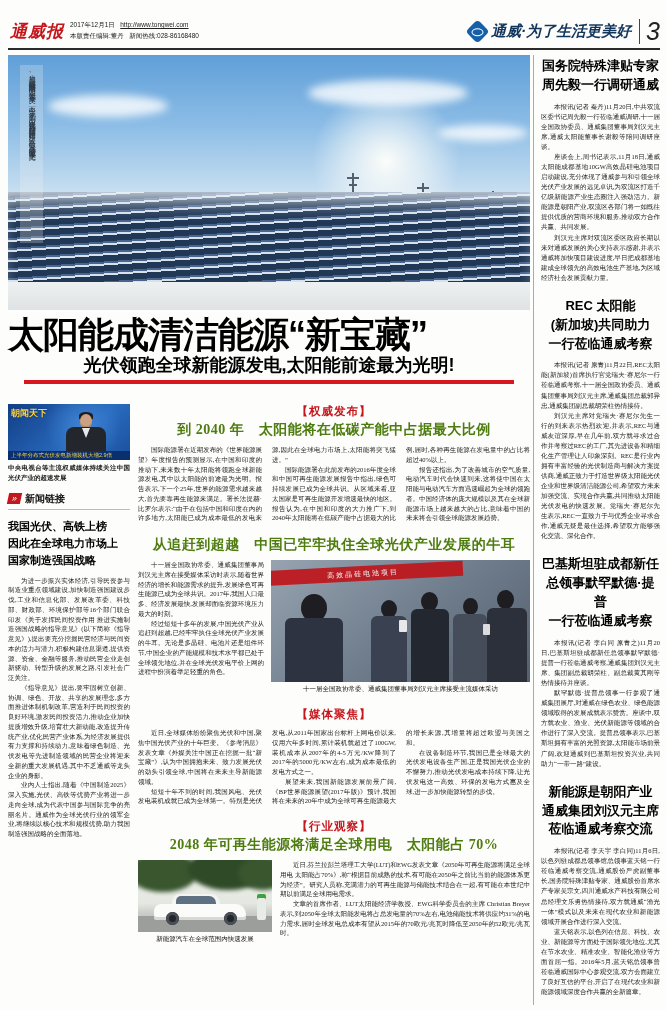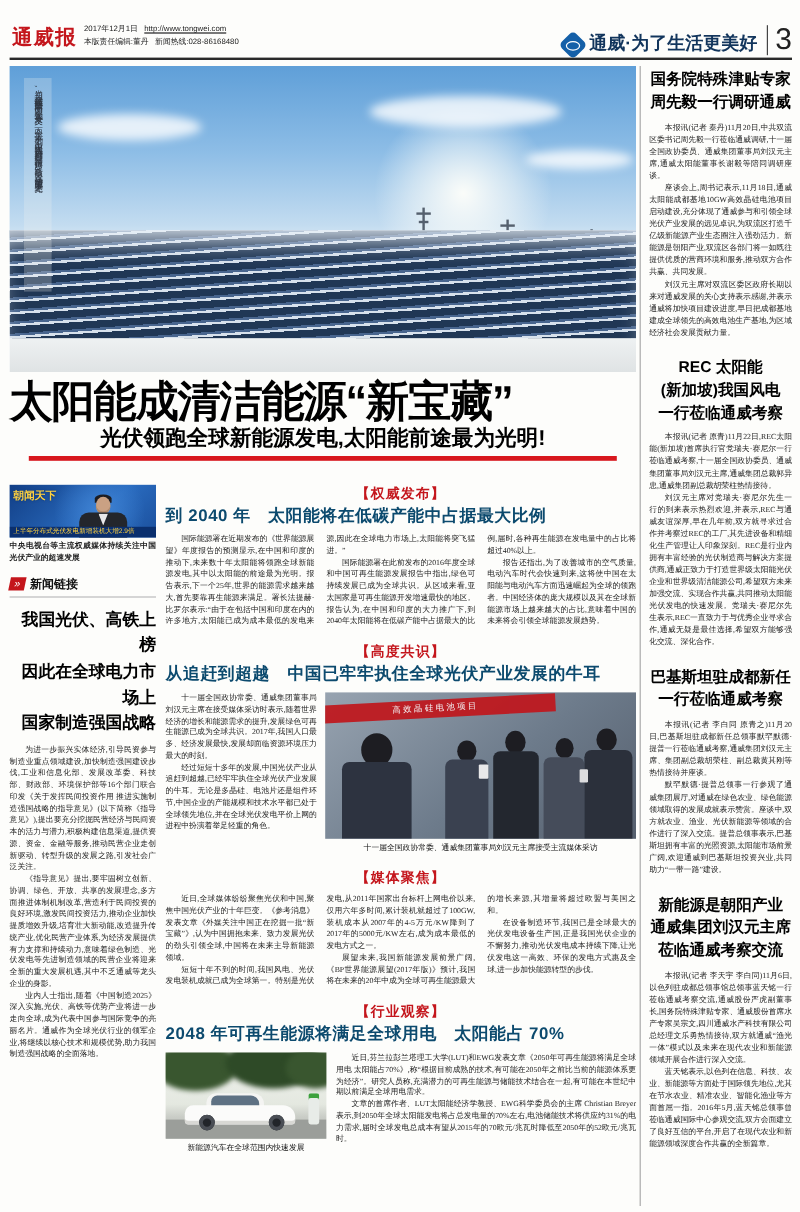--- a/index.html
+++ b/index.html
@@ -1,25 +1,25 @@
 <!DOCTYPE html>
 <html><head>
 <meta charset="utf-8">
 <style>
   html,body{margin:0;padding:0;background:#e9e8e4;}
   .page{position:relative;width:667px;height:1010px;background:#fdfdfb;overflow:hidden;
         font-family:"Liberation Serif",serif;color:#1a1a1a;margin:0 auto;}
   
   .header{position:absolute;left:8px;top:16px;width:652px;height:32px;border-bottom:2px solid #2a2a2a;}
   .masthead{position:absolute;left:2px;top:4px;font-family:"Liberation Serif",serif;
-            font-weight:bold;font-size:17px;color:#c4161c;letter-spacing:1px;}
+            font-style:italic;font-weight:bold;font-size:17px;color:#c4161c;letter-spacing:1px;}
   .head-info{position:absolute;left:62px;top:3px;font-size:6.5px;line-height:1.7;color:#222;
              font-family:"Liberation Sans",sans-serif;}
   .head-info .url{text-decoration:underline;}
-  .head-right{position:absolute;right:0;top:0;height:30px;display:flex;align-items:flex-end;gap:5px;}
+  .head-right{position:absolute;right:0;top:0;height:30px;display:flex;align-items:center;gap:5px;font-style:italic;}
   .tw-logo{width:17px;height:17px;background:#1560a8;border-radius:4px;transform:rotate(45deg);
            display:flex;align-items:center;justify-content:center;}
   .tw-logo i{display:block;width:10px;height:6px;border:1.5px solid #fff;border-radius:50%;
              transform:rotate(-45deg);}
   .slogan{font-family:"Liberation Sans",sans-serif;font-weight:bold;font-size:15px;color:#12355c;}
   .pageno{font-family:"Liberation Sans",sans-serif;font-size:25px;color:#222;
           border-left:1.5px solid #444;padding-left:6px;margin-left:3px;line-height:1;}
   
   .hero{position:absolute;left:8px;top:55px;width:522px;height:255px;overflow:hidden;
         background:linear-gradient(180deg,#5f9fd8 0%,#8dbde6 28%,#c3dcf0 52%,#e9f2f9 62%,#f2f6f9 66%);}
@@ -43,51 +43,51 @@
         background:rgba(245,245,240,.25);padding:4px;}
   
   .headline{position:absolute;left:8px;top:311px;width:522px;text-align:left;
             font-family:"Liberation Sans",sans-serif;font-weight:900;font-size:36px;
             letter-spacing:-1px;color:#000;white-space:nowrap;}
   .subhead{position:absolute;left:8px;top:353px;width:522px;text-align:center;
            font-family:"Liberation Sans",sans-serif;font-weight:bold;font-size:18px;color:#000;}
   .redrule{position:absolute;left:24px;top:380px;width:490px;height:3.5px;background:#d8181e;}
   
   .rail{position:absolute;left:8px;top:404px;width:122px;}
-  .tv{position:relative;width:122px;height:44px;overflow:hidden;
+  .tv{position:relative;width:122px;height:56px;overflow:hidden;
       background:linear-gradient(135deg,#123f86,#2a6cc0 60%,#1b4f9c);}
   .tv .map{position:absolute;left:30px;top:-8px;width:90px;height:60px;border-radius:50%;
            background:radial-gradient(circle,#3f83d4 0%,rgba(63,131,212,0) 70%);}
   .tv .logo{position:absolute;left:3px;top:3px;font-family:"Liberation Sans",sans-serif;
             font-weight:bold;font-size:9px;color:#ffd23f;text-shadow:0 0 2px #0a2f6e;}
   .tv .head{position:absolute;left:72px;top:10px;width:12px;height:14px;border-radius:50% 50% 45% 45%;
             background:#caa183;box-shadow:inset 0 -2px 0 #b08a6c;}
   .tv .hair{position:absolute;left:71px;top:8px;width:14px;height:7px;border-radius:50% 50% 0 0;background:#1d1d22;}
   .tv .body{position:absolute;left:58px;top:23px;width:40px;height:28px;border-radius:8px 8px 0 0;background:#23262c;}
   .tv .shirt{position:absolute;left:74px;top:24px;width:8px;height:10px;background:#e8e8ea;
              clip-path:polygon(0 0,100% 0,50% 100%);}
   .tv .banner{position:absolute;left:0;bottom:0;width:100%;height:9px;background:#0a2f6e;
               color:#ffd23f;font-size:5.5px;line-height:9px;padding-left:3px;white-space:nowrap;
               font-family:"Liberation Sans",sans-serif;}
   .tv-caption{margin-top:3px;font-size:6.5px;line-height:1.5;color:#222;text-align:justify;
               font-family:"Liberation Sans",sans-serif;font-weight:bold;}
   .links-head{margin-top:9px;display:flex;align-items:center;gap:4px;border-bottom:1px solid #bbb;padding-bottom:3px;}
   .links-icon{width:13px;height:11px;background:#c4161c;color:#fff;font-size:9px;line-height:11px;
               text-align:center;font-family:"Liberation Sans",sans-serif;transform:skewX(-12deg);}
   .links-label{font-family:"Liberation Sans",sans-serif;font-weight:bold;font-size:10px;color:#111;text-align:center;}
-  .rail-title{margin-top:8px;text-align:right;font-family:"Liberation Sans",sans-serif;
-              font-weight:bold;font-size:14px;line-height:1.55;color:#000;}
+  .rail-title{margin-top:8px;text-align:left;font-family:"Liberation Sans",sans-serif;
+              font-weight:bold;font-size:11px;line-height:1.55;color:#000;}
   .rail-body{margin-top:7px;font-size:6.5px;line-height:1.5;text-align:justify;color:#222;}
   p{margin:0;text-indent:2em;}
   
   .main-col{position:absolute;left:138px;top:404px;width:392px;}
   .sec-tag{text-align:center;font-family:"Liberation Serif",serif;font-weight:bold;
            font-size:11.5px;color:#c4161c;letter-spacing:1px;}
-  .sec-title{text-align:left;font-family:Liberation Sans, sans-serif;font-weight:bold;
-             font-size:14px;color:#0c4a6e;margin-top:2px;letter-spacing:.5px;}
+  .sec-title{text-align:center;font-family:Liberation Serif, serif;font-weight:bold;
+             font-size:14px;color:#4d7c0f;margin-top:2px;letter-spacing:.5px;}
   .sec-body{margin-top:6px;font-size:6.5px;line-height:1.5;text-align:justify;color:#222;}
   .cols3{column-count:3;column-gap:10px;}
   .news-sec{margin-bottom:13px;}
   .sec2-row{display:flex;gap:7px;margin-top:6px;}
   .sec2-text{width:126px;font-size:6.5px;line-height:1.5;text-align:justify;color:#222;}
   .interview{position:relative;width:259px;height:122px;overflow:hidden;
              background:linear-gradient(140deg,#97a3b0 0%,#6d7b8b 55%,#555f6d 100%);}
   .iv-banner{position:absolute;left:-8px;top:6px;width:200px;height:15px;background:#c0161c;
              transform:rotate(-3deg);color:#fff;font-size:7px;line-height:15px;text-align:center;
              font-family:"Liberation Sans",sans-serif;letter-spacing:2px;opacity:.92;}
@@ -202,21 +202,20 @@
       <div class="sec-tag">【权威发布】</div>
       <div class="sec-title">到 2040 年　太阳能将在低碳产能中占据最大比例</div>
       <div class="sec-body cols3">
         <p>国际能源署在近期发布的《世界能源展望》年度报告的预测显示,在中国和印度的推动下,未来数十年太阳能将领跑全球新能源发电,其中以太阳能的前途最为光明。报告表示,下一个25年,世界的能源需求越来越大,首先要靠再生能源来满足。署长法提赫·比罗尔表示:“由于在包括中国和印度在内的许多地方,太阳能已成为成本最低的发电来源,因此在全球电力市场上,太阳能将突飞猛进。”</p>
         <p>国际能源署在此前发布的2016年度全球和中国可再生能源发展报告中指出,绿色可持续发展已成为全球共识。从区域来看,亚太国家是可再生能源开发增速最快的地区。报告认为,在中国和印度的大力推广下,到2040年太阳能将在低碳产能中占据最大的比例,届时,各种再生能源在发电量中的占比将超过40%以上。</p>
         <p>报告还指出,为了改善城市的空气质量,电动汽车时代会快速到来,这将使中国在太阳能与电动汽车方面迅速崛起为全球的领跑者。中国经济体的庞大规模以及其在全球新能源市场上越来越大的占比,意味着中国的未来将会引领全球能源发展趋势。</p>
       </div>
     </section>
 
     <section class="news-sec">
-      <div class="sec-tag">【高度共识】</div>
       <div class="sec-title">从追赶到超越　中国已牢牢执住全球光伏产业发展的牛耳</div>
       <div class="sec2-row">
         <div class="sec2-text">
           <p>十一届全国政协常委、通威集团董事局刘汉元主席在接受媒体采访时表示,随着世界经济的增长和能源需求的提升,发展绿色可再生能源已成为全球共识。2017年,我国人口最多、经济发展最快,发展却面临资源环境压力最大的时刻。</p>
           <p>经过短短十多年的发展,中国光伏产业从追赶到超越,已经牢牢执住全球光伏产业发展的牛耳。无论是多晶硅、电池片还是组件环节,中国企业的产能规模和技术水平都已处于全球领先地位,并在全球光伏发电平价上网的进程中扮演着举足轻重的角色。</p>
         </div>
         <div>
           <div class="interview">
             <div class="iv-banner">高效晶硅电池项目</div>
             <div class="ph" style="left:30px;top:34px;width:26px;height:28px;"></div>
@@ -286,32 +285,33 @@
       <div class="sb-body">
         <p>本报讯(记者 秦丹)11月20日,中共双流区委书记周先毅一行莅临通威调研,十一届全国政协委员、通威集团董事局刘汉元主席,通威太阳能董事长谢毅等陪同调研座谈。</p>
         <p>座谈会上,周书记表示,11月18日,通威太阳能成都基地10GW高效晶硅电池项目启动建设,充分体现了通威参与和引领全球光伏产业发展的远见卓识,为双流区打造千亿级新能源产业生态圈注入强劲活力。新能源是朝阳产业,双流区各部门将一如既往提供优质的营商环境和服务,推动双方合作共赢、共同发展。</p>
         <p>刘汉元主席对双流区委区政府长期以来对通威发展的关心支持表示感谢,并表示通威将加快项目建设进度,早日把成都基地建成全球领先的高效电池生产基地,为区域经济社会发展贡献力量。</p>
       </div>
     </article>
 
     <article class="sb-art">
       <h3 class="sb-title">
         <div>REC 太阳能</div>
-        <div>(新加坡)我国风电</div>
+        <div>(新加坡)共同助力</div>
         <div>一行莅临通威考察</div>
       </h3>
       <div class="sb-body">
         <p>本报讯(记者 原青)11月22日,REC太阳能(新加坡)首席执行官党瑞夫·赛尼尔一行莅临通威考察,十一届全国政协委员、通威集团董事局刘汉元主席,通威集团总裁郭异忠,通威集团副总裁胡荣柱热情接待。</p>
         <p>刘汉元主席对党瑞夫·赛尼尔先生一行的到来表示热烈欢迎,并表示,REC与通威友谊深厚,早在几年前,双方就寻求过合作并考察过REC的工厂,其先进设备和精细化生产管理让人印象深刻。REC是行业内拥有丰富经验的光伏制造商与解决方案提供商,通威正致力于打造世界级太阳能光伏企业和世界级清洁能源公司,希望双方未来加强交流、实现合作共赢,共同推动太阳能光伏发电的快速发展。党瑞夫·赛尼尔先生表示,REC一直致力于与优秀企业寻求合作,通威无疑是最佳选择,希望双方能够强化交流、深化合作。</p>
       </div>
     </article>
 
     <article class="sb-art">
       <h3 class="sb-title">
         <div>巴基斯坦驻成都新任</div>
+        <div>总领事默罕默德·提普</div>
         <div>一行莅临通威考察</div>
       </h3>
       <div class="sb-body">
         <p>本报讯(记者 李白同 原青之)11月20日,巴基斯坦驻成都新任总领事默罕默德·提普一行莅临通威考察,通威集团刘汉元主席、集团副总裁胡荣柱、副总裁黄其刚等热情接待并座谈。</p>
         <p>默罕默德·提普总领事一行参观了通威集团展厅,对通威在绿色农业、绿色能源领域取得的发展成就表示赞赏。座谈中,双方就农业、渔业、光伏新能源等领域的合作进行了深入交流。提普总领事表示,巴基斯坦拥有丰富的光照资源,太阳能市场前景广阔,欢迎通威到巴基斯坦投资兴业,共同助力“一带一路”建设。</p>
       </div>
     </article>
 
     <article class="sb-art">
       <h3 class="sb-title">

